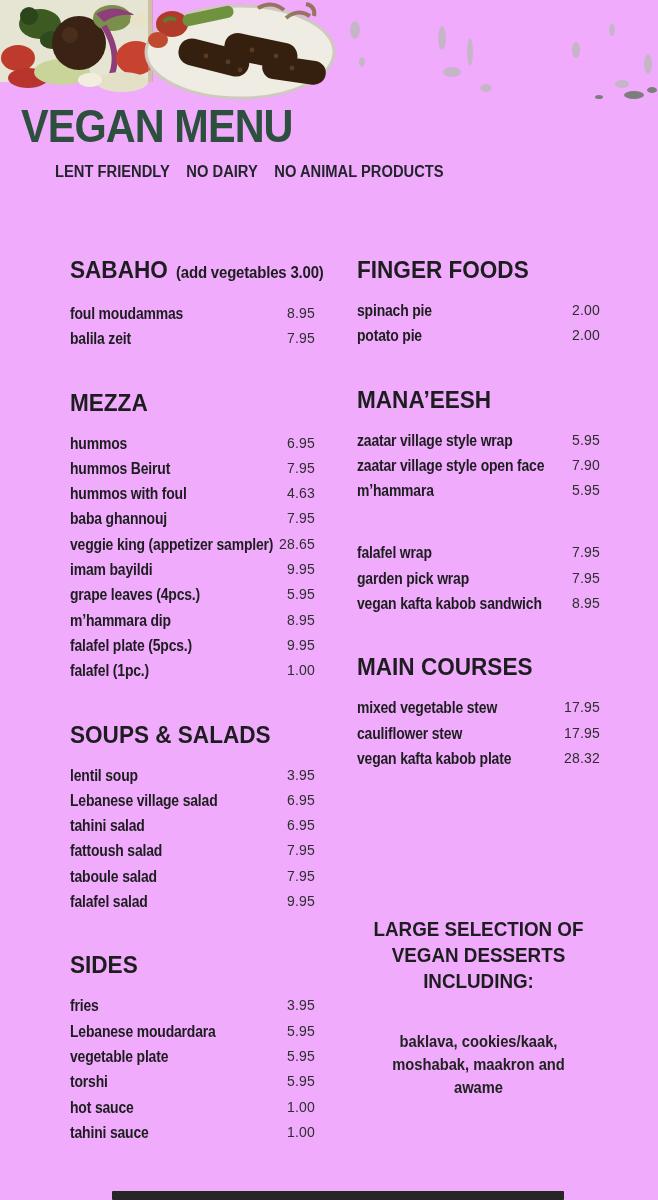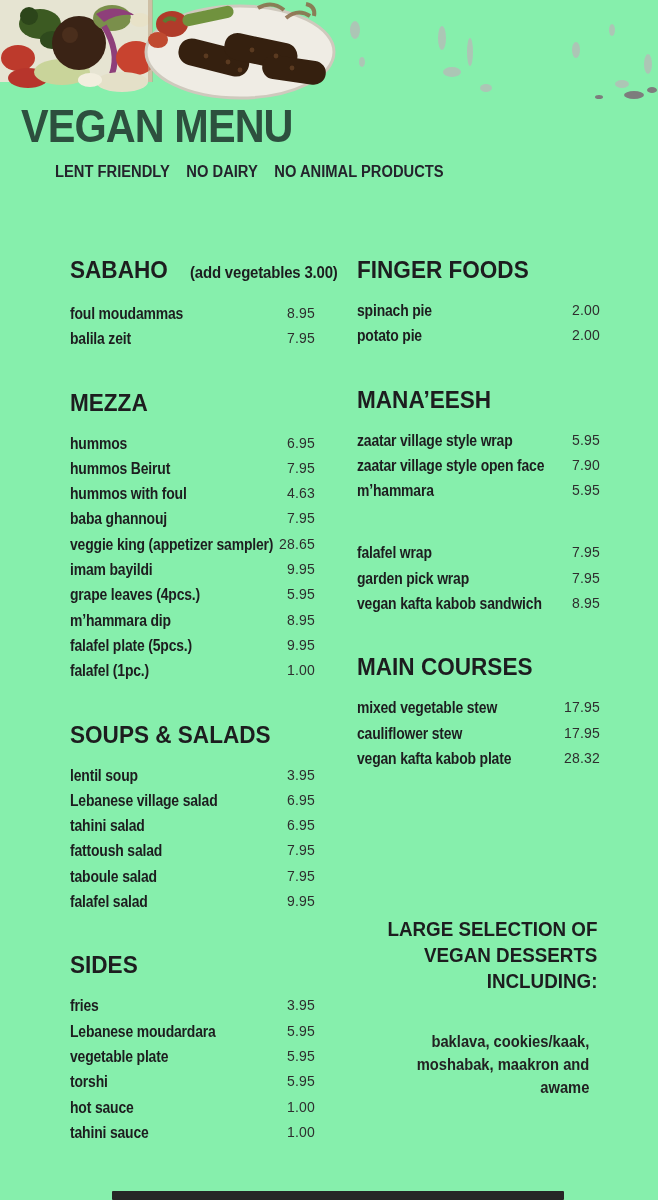--- a/index.html
+++ b/index.html
@@ -1,19 +1,19 @@
 <!DOCTYPE html>
 <html><head>
 <meta charset="utf-8">
 <style>
   html,body{margin:0;padding:0;background:#ffffff;}
   .page{
     position:relative;
     width:658px;height:1200px;
-    background:#86efac;
+    background:#f0abfc;
     font-family:"Liberation Sans", sans-serif;
     color:#1d1d1f;
     overflow:hidden;
   }
   
   .photo-strip{position:absolute;top:0;left:0;}
   .page-title{
     position:absolute;left:21px;top:99px;margin:0;
     font-size:46px;font-weight:bold;letter-spacing:-1px;
     transform:scaleX(0.90);transform-origin:left top;
@@ -28,21 +28,21 @@
   }
   
   .menu-col{position:absolute;display:flex;flex-direction:column;}
   .col-left{left:70px;top:256px;width:245px;}
   .col-right{left:357px;top:256px;width:243px;}
   .menu-section + .menu-section{margin-top:37px;}
   .sec-heading{
     margin:0 0 14px 0;
     font-size:24px;font-weight:bold;line-height:28px;
     white-space:nowrap;
-    display:flex;align-items:baseline;gap:14px;
+    display:flex;align-items:baseline;
   }
   .sec-title{
     display:inline-block;
     transform:scaleX(0.94);transform-origin:left bottom;
   }
   .sec-note{
     display:inline-block;margin-left:2px;
     font-size:17px;font-weight:bold;letter-spacing:-0.2px;
     transform:scaleX(0.88);transform-origin:left bottom;
     white-space:nowrap;
@@ -54,21 +54,21 @@
     transform:scaleX(0.82);transform-origin:left bottom;
   }
   .item-price{
     position:absolute;right:0;top:0;
     font-size:14px;font-weight:normal;color:#2e2e2e;
     line-height:24px;letter-spacing:0.2px;
   }
   
   .desserts{
     position:absolute;left:352px;top:916px;width:253px;
-    text-align:right;
+    text-align:center;
   }
   .desserts-heading{
     margin:0;font-size:20px;font-weight:bold;line-height:26px;
     transform:scaleX(0.94);transform-origin:center top;
   }
   .desserts-body{
     margin:36px 6px 0 6px;
     font-size:16px;font-weight:bold;line-height:23px;color:#222;
     transform:scaleX(0.92);transform-origin:center top;
   }

